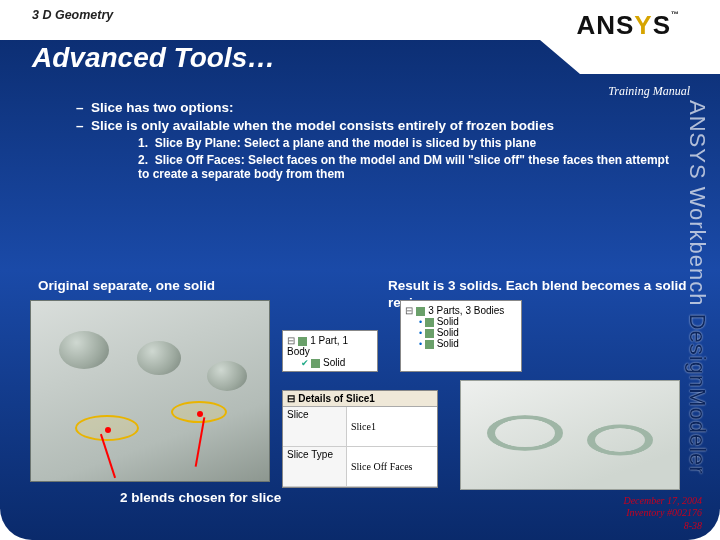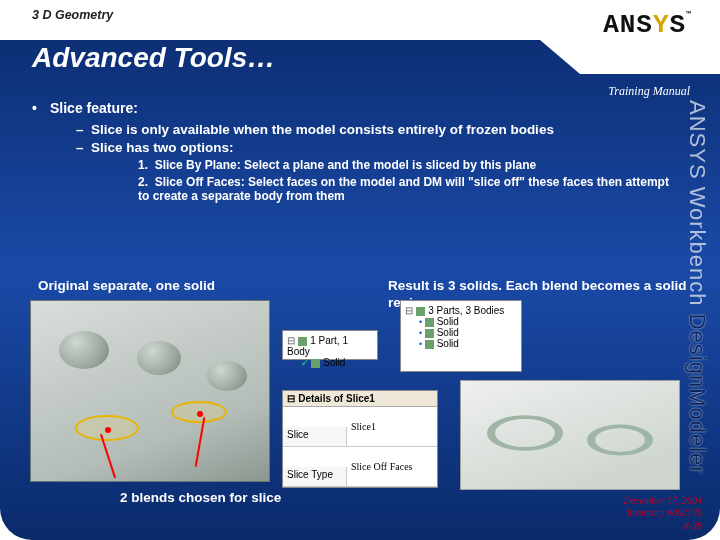--- a/index.html
+++ b/index.html
@@ -19,22 +19,22 @@
     position: absolute; top: 8px; left: 32px;
     font-size: 12.5px; font-weight: bold; font-style: italic;
     color: #222;
   }
   .title {
     position: absolute; top: 42px; left: 32px;
     font-size: 28px; font-weight: bold; font-style: italic;
     color: #fff;
   }
   .logo {
-    position: absolute; top: 10px; right: 28px;
-    font-family: Liberation Mono, monospace;
+    position: absolute; top: 10px; right: 40px;
+    font-family: Liberation Sans, sans-serif;
     font-size: 26px; font-weight: bold; letter-spacing: 1px;
     color: #111;
   }
   .logo .y { color: #d6a400; }
   .tm { font-size: 8px; vertical-align: top; }
   .training {
     position: absolute; top: 84px; right: 30px;
     font-family: "Times New Roman", serif; font-style: italic;
     font-size: 12px; color: #fff;
   }
@@ -83,37 +83,37 @@
   .arrow { position: absolute; width: 2px; background: #ff0000; }
   .arrow.a1 { height: 46px; top: 132px; left: 76px; transform: rotate(-18deg); }
   .arrow.a2 { height: 50px; top: 116px; left: 168px; transform: rotate(10deg); }
 
   
   .panel {
     position: absolute; background: #fff; border: 1px solid #888;
     font-family: Tahoma, sans-serif; font-size: 10px; color: #000;
     padding: 4px;
   }
-  .panel.p1 { top: 330px; left: 282px; width: 96px; height: 30px; }
+  .panel.p1 { top: 330px; left: 282px; width: 96px; height: 42px; }
   .panel.p2 { top: 300px; left: 400px; width: 122px; height: 72px; }
   .tree-root::before { content: "⊟ "; color: #555; }
   .tree-child { margin-left: 14px; }
   .tree-child::before { content: "✔ "; color: #2a8; font-size: 9px; }
   .p2 .tree-child::before { content: "• "; color: #06c; }
   .cube-ico { display:inline-block; width:9px; height:9px; background:#6aa06a; margin-right:3px; vertical-align:middle; }
 
   
   .details {
     position: absolute; top: 390px; left: 282px; width: 156px;
     background: #fff; border: 1px solid #888; font-family: Tahoma, sans-serif;
     font-size: 10px; color: #000;
   }
   .details .hdr { background: #efe8d8; padding: 2px 4px; font-weight: bold; border-bottom: 1px solid #aaa; }
   .drow { display: flex; border-bottom: 1px solid #ccc; }
-  .dlab { width: 64px; padding: 2px 4px; background: #f6f6f6; border-right: 1px solid #ccc; margin-top: 20px; }
+  .dlab { width: 64px; padding: 2px 4px; background: #f6f6f6; border-right: 1px solid #ccc; }
   .dval { flex: 1; padding: 14px 4px; font-family: Liberation Serif, serif; }
   .drow.sel { outline: 2px solid #c00; outline-offset: -1px; }
 
   
   .ring-area {
     position: absolute; top: 380px; left: 460px; width: 220px; height: 110px;
     background: linear-gradient(160deg, #eef0ee 0%, #cfd6d0 80%);
     border: 1px solid #9aa09a;
   }
   .ring {
@@ -133,23 +133,22 @@
   <div class="title">Advanced Tools…</div>
   <div class="logo">
     <span>ANS</span><span class="y">Y</span><span>S</span><span class="tm">™</span>
   </div>
   <div class="training">Training Manual</div>
   <div class="sidetext">
     <span>ANSYS Workbench </span><span class="dm">DesignModeler</span>
   </div>
 
   <div class="content">
-    <div class="b1"><span class="bullet">•</span><span>Slice feature:</span></div>
+    <div class="b2">–&nbsp;&nbsp;<span>Slice has two options:</span></div>
     <div class="b2">–&nbsp;&nbsp;<span>Slice is only available when the model consists entirely of frozen bodies</span></div>
-    <div class="b2">–&nbsp;&nbsp;<span>Slice has two options:</span></div>
     <div class="b3">1.&nbsp;&nbsp;<span>Slice By Plane: Select a plane and the model is sliced by this plane</span></div>
     <div class="b3">2.&nbsp;&nbsp;<span>Slice Off Faces: Select faces on the model and DM will "slice off" these faces then attempt to create a separate body from them</span></div>
   </div>
 
   <div class="cap left">Original separate, one solid</div>
   <div class="cap right">Result is 3 solids. Each blend becomes a solid region</div>
   <div class="cap blends">2 blends chosen for slice</div>
 
   <div class="geom">
     <div class="boss b-a"></div>

